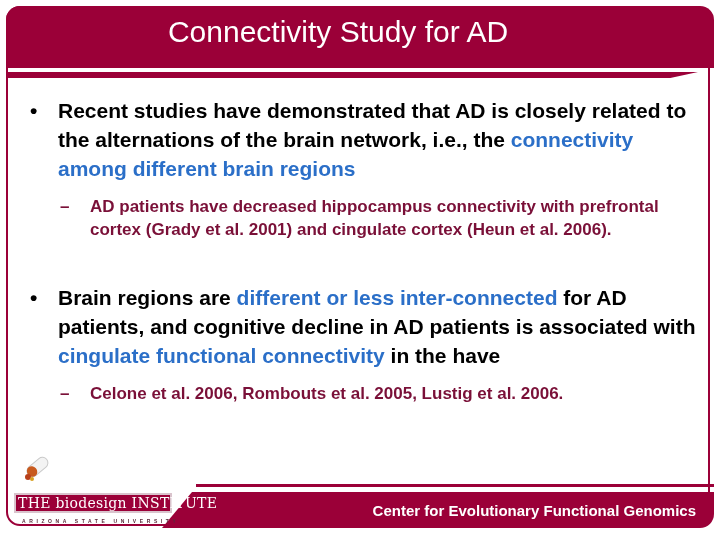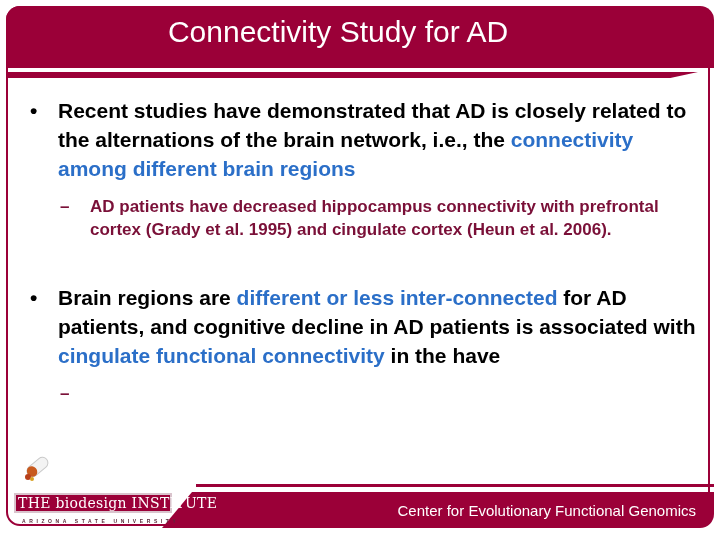--- a/index.html
+++ b/index.html
@@ -20,21 +20,21 @@
   .hl { color: #2b6fc8; }
   .sub { position: relative; padding-left: 62px; font-size: 17px; font-weight: bold;
          line-height: 23px; color: #7a1038; margin-top: 12px; }
   .sub .dash { position: absolute; left: 32px; top: 0; }
   .b2 { margin-top: 42px; }
   .footer-line { position: absolute; left: 196px; top: 484px; width: 518px; height: 3px; background: #9b0038; }
   .footer-band { position: absolute; left: 162px; top: 492px; width: 552px; height: 36px;
                  background: #9b0038; border-radius: 0 0 14px 0;
                  clip-path: polygon(30px 0, 100% 0, 100% 100%, 0 100%); }
   .footer-text { position: absolute; right: 24px; top: 502px; color: #ffffff;
-                 font-size: 15px; font-weight: normal; text-align: right; }
+                 font-size: 15px; font-weight: bold; text-align: right; }
   .logo-box { position: absolute; left: 14px; top: 493px; width: 158px; height: 20px;
               background: #9b0038; border: 2px solid #d9c3cc; box-sizing: border-box; }
   .logo-text { position: absolute; left: 18px; top: 495px; color: #ffffff;
                font-family: "DejaVu Serif", serif; font-size: 14px; letter-spacing: 0.3px; }
   .logo-sub { position: absolute; left: 22px; top: 518px; color: #5a2a3a;
               font-size: 5px; font-weight: bold; letter-spacing: 3.6px; }
   .pill { position: absolute; left: 20px; top: 453px; width: 34px; height: 30px; }
 </style>
 </head>
 <body>
@@ -44,29 +44,30 @@
 <div class="header-line"></div>
 <div class="title">Connectivity Study for AD</div>
 
 <div class="content">
   <div class="bullet">
     <span class="dot">•</span>
     <span>Recent studies have demonstrated that AD is closely related to the alternations of the brain network, i.e., the </span><span class="hl">connectivity among different brain regions</span>
   </div>
   <div class="sub">
     <span class="dash">–</span>
-    <span>AD patients have decreased hippocampus connectivity with prefrontal cortex (Grady et al. 1995) and cingulate cortex (Heun et al. 2006).</span>
+    <span>AD patients have decreased hippocampus connectivity with prefrontal cortex (Grady et al. 2001) and cingulate cortex (Heun et al. 2006).</span>
   </div>
 
   <div class="bullet b2">
     <span class="dot">•</span>
     <span>Brain regions are </span><span class="hl">different or less inter-connected</span><span> for AD patients, and cognitive decline in AD patients is associated with </span><span class="hl">cingulate functional connectivity</span><span> in the have</span>
   </div>
   <div class="sub">
     <span class="dash">–</span>
+    <span>Celone et al. 2006, Rombouts et al. 2005, Lustig et al. 2006.</span>
   </div>
 </div>
 
 <svg class="pill" viewBox="0 0 34 30">
   <g transform="rotate(-40 17 15)">
     <rect x="6" y="9" width="24" height="11" rx="5.5" fill="#f3f3f3" stroke="#c8c8c8" stroke-width="1"></rect>
     <rect x="6" y="9" width="10" height="11" rx="5.5" fill="#c85a1e"></rect>
   </g>
   <circle cx="8" cy="24" r="3" fill="#b8401a"></circle>
   <circle cx="12" cy="26" r="2" fill="#d8a020"></circle>

